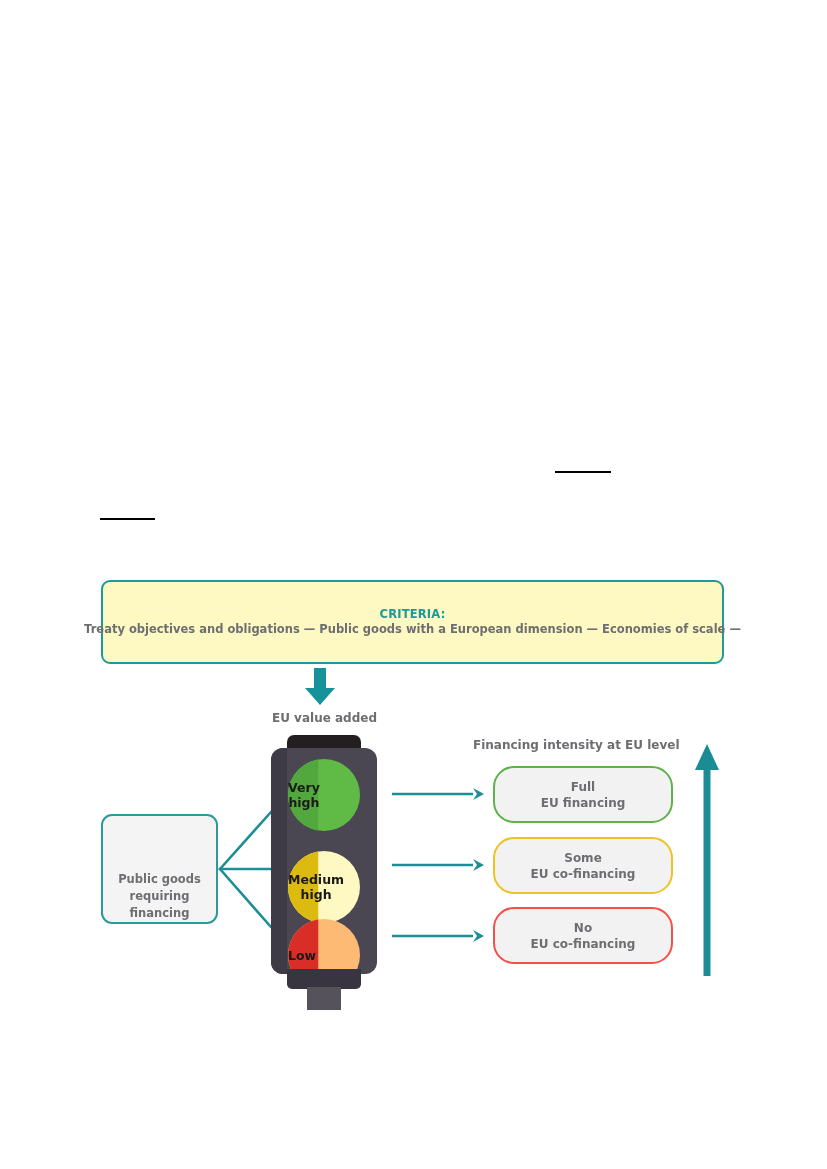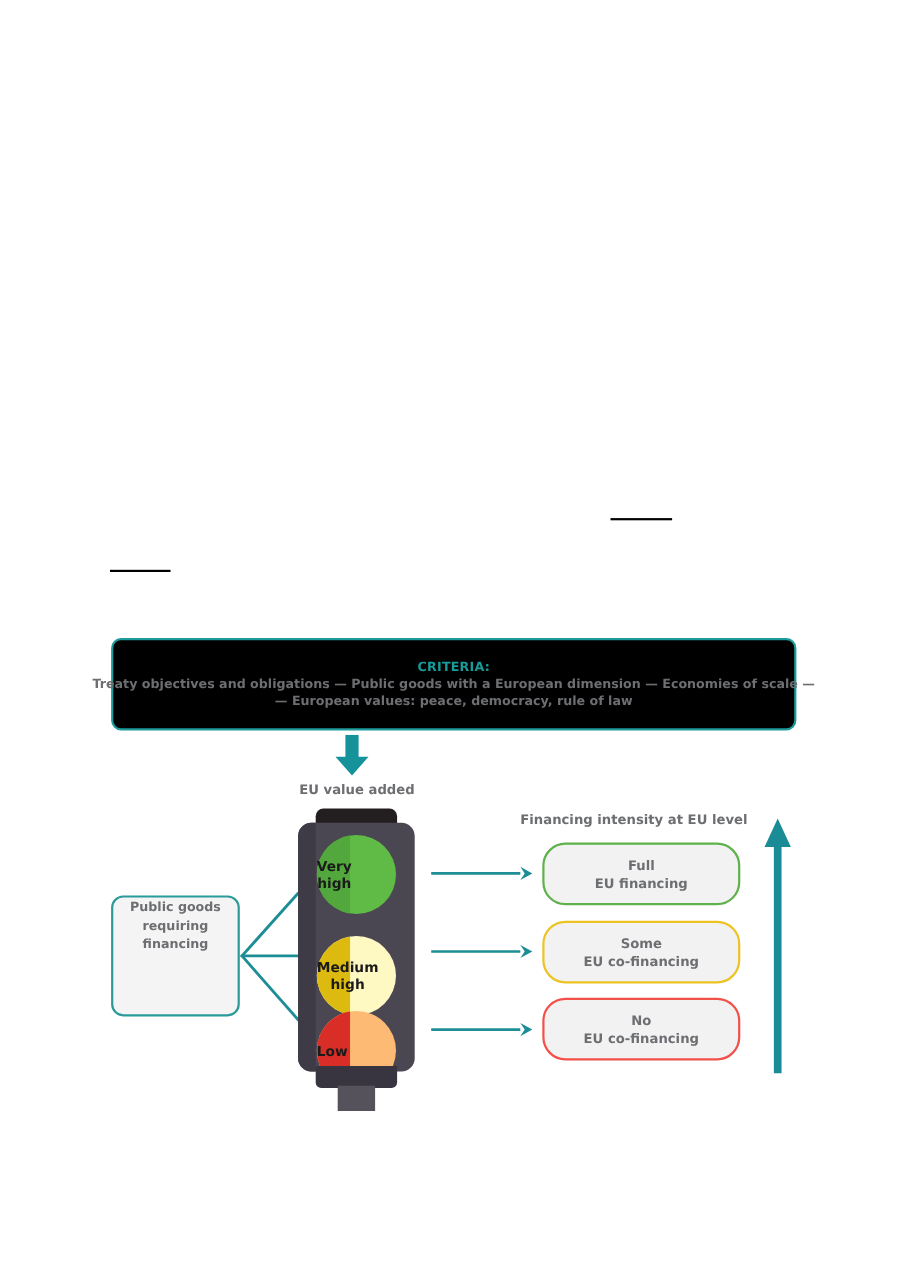--- a/index.html
+++ b/index.html
@@ -36,21 +36,21 @@
   
   #criteria-box {
     position: absolute;
     left: 101px;
     top: 580px;
     width: 623px;
     height: 84px;
     box-sizing: border-box;
     border: 2px solid #1d9a9b;
     border-radius: 9px;
-    background: #000000;
+    background: #fef9c3;
     display: flex;
     flex-direction: column;
     align-items: center;
     justify-content: center;
     padding: 4px 10px;
   }
   #criteria-title {
     color: #179b9b;
     font-weight: bold;
     font-size: 11.5px;
@@ -91,21 +91,21 @@
     position: absolute;
     left: 101px;
     top: 814px;
     width: 117px;
     height: 110px;
     box-sizing: border-box;
     border: 2px solid #2a9a9b;
     border-radius: 11px;
     background: #f4f4f4;
     display: flex;
-    align-items: flex-start;
+    align-items: flex-end;
     justify-content: center;
   }
   #public-goods-label {
     color: #6d6e71;
     font-weight: bold;
     font-size: 11.5px;
     line-height: 17px;
     text-align: center;
   }
 
@@ -238,21 +238,20 @@
 <body>
 
 <div class="rule" id="rule-top"></div>
 <div class="rule" id="rule-bottom"></div>
 
 <div id="figure">
 
   <div id="criteria-box">
     <div id="criteria-title">CRITERIA:</div>
     <div class="criteria-line">Treaty objectives and obligations — Public goods with a European dimension — Economies of scale —</div>
-    <div class="criteria-line">— European values: peace, democracy, rule of law</div>
   </div>
 
   <svg id="down-arrow" viewBox="0 0 34 38">
     <path d="M11 0 H23 V20 H32 L17 37 L2 20 H11 Z" fill="#16929a"></path>
   </svg>
 
   <div class="col-heading" id="heading-eu-value-added">EU value added</div>
   <div class="col-heading" id="heading-financing">Financing intensity at EU level</div>
 
   <div id="public-goods-box">

